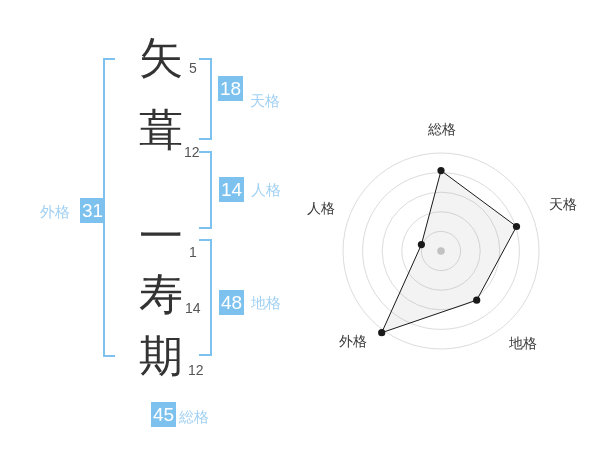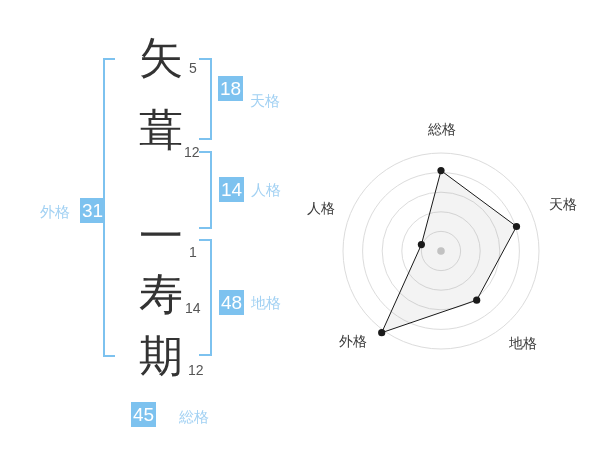--- a/index.html
+++ b/index.html
@@ -85,21 +85,21 @@
 
   <div class="kbox" style="left:219px;top:177px">14</div>
   <div class="klabel" style="left:251px;top:182px">人格</div>
 
   <div class="kbox" style="left:219px;top:290px">48</div>
   <div class="klabel" style="left:251px;top:295px">地格</div>
 
   <div class="klabel" style="left:40px;top:204px">外格</div>
   <div class="kbox" style="left:80px;top:198px">31</div>
 
-  <div class="kbox" style="left:131px;top:402px">45</div>
+  <div class="kbox" style="left:151px;top:402px">45</div>
   <div class="klabel" style="left:179px;top:409px">総格</div>
 
   <div class="axis-label" style="left:427px;top:122px;width:30px;text-align:center">総格</div>
   <div class="axis-label" style="left:549px;top:197px">天格</div>
   <div class="axis-label" style="left:509px;top:336px">地格</div>
   <div class="axis-label" style="left:339px;top:334px">外格</div>
   <div class="axis-label" style="left:307px;top:201px">人格</div>
 
 </div>
 

